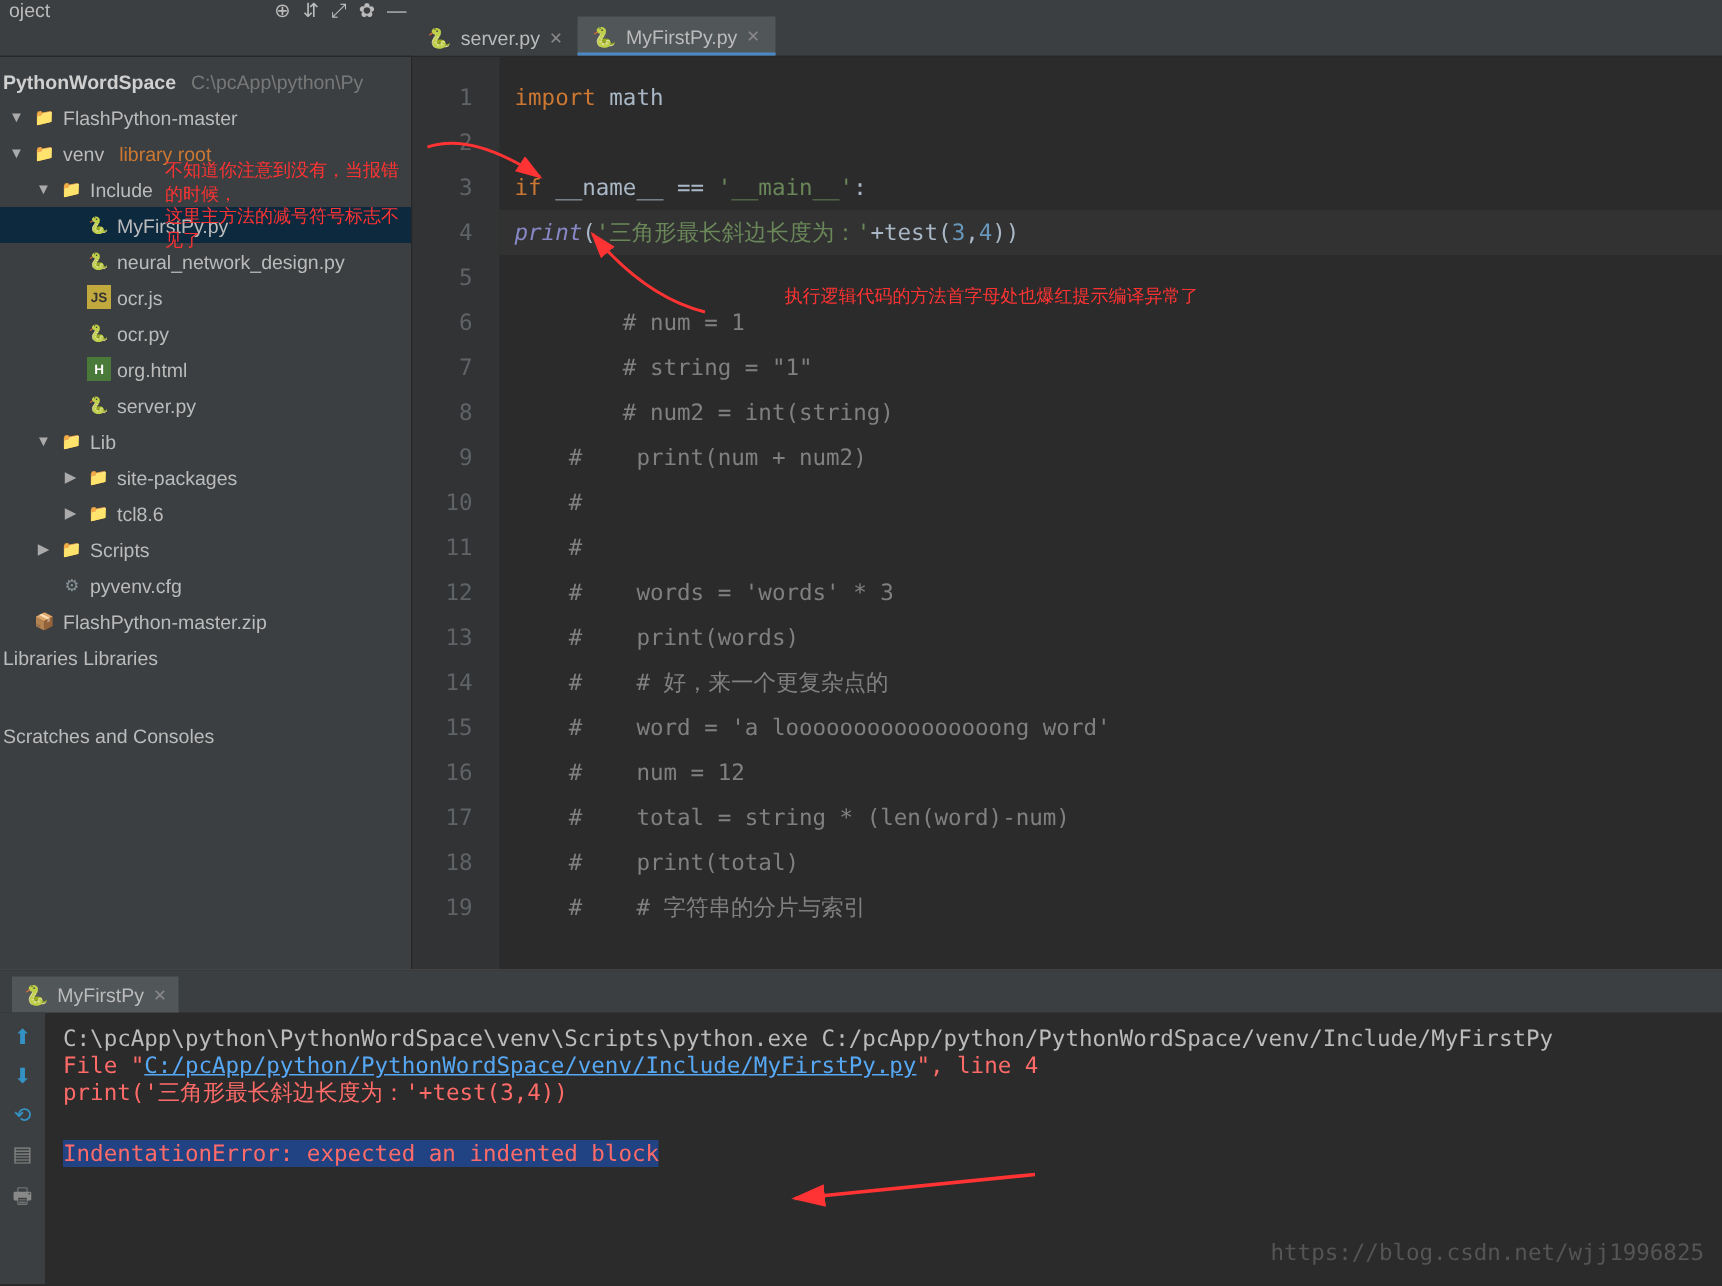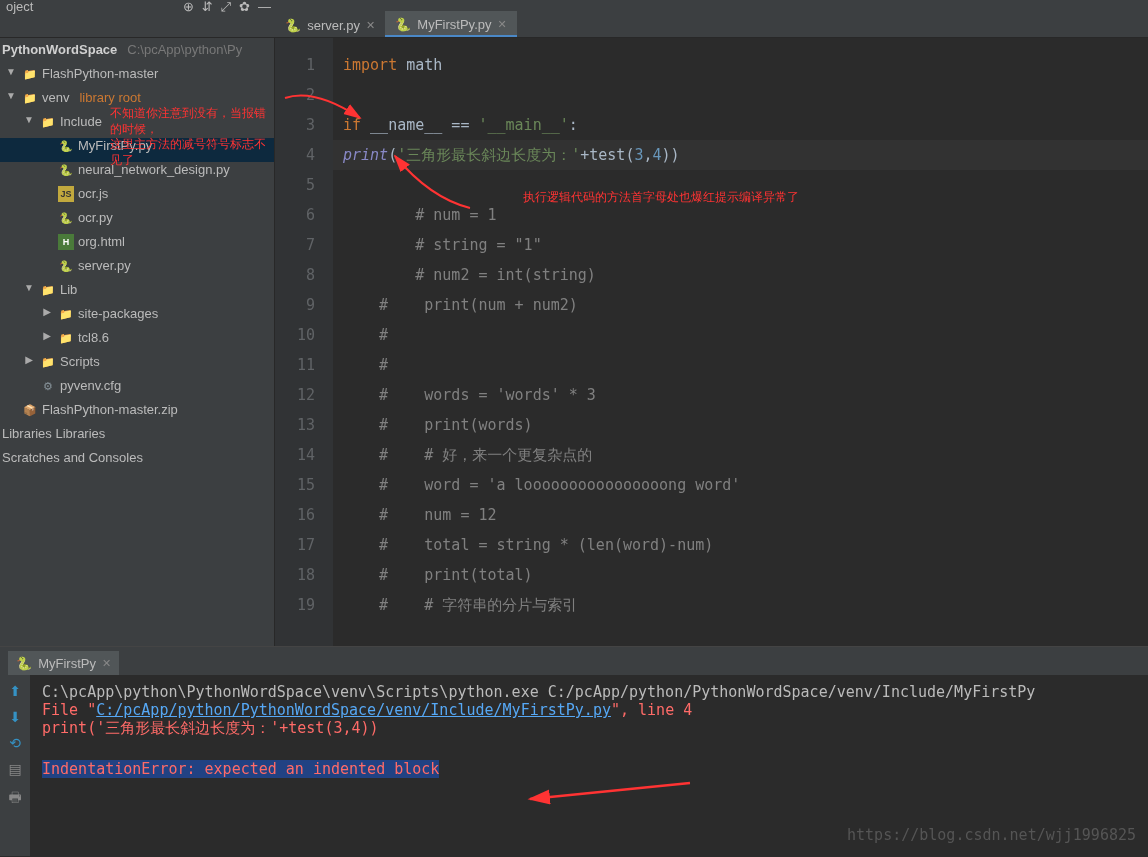--- a/index.html
+++ b/index.html
@@ -49,20 +49,21 @@
   background: #3c3f41;
   border-right: 1px solid #282828;
   overflow: hidden;
   position: relative;
 }
 .tree {
   padding: 4px 0;
 }
 .tree-row {
   display: flex;
+  align-items: center;
   height: 24px;
   padding-left: 2px;
   gap: 4px;
   white-space: nowrap;
   cursor: pointer;
 }
 .tree-row.selected {
   background: #0d293e;
 }
 .arrow { width: 14px; text-align: center; color: #aaa; font-size: 10px; }
@@ -296,21 +297,21 @@
           </div>
           <div class="tree-row" style="padding-left: 4px;">
             <span class="arrow "></span>
             <span class="folder-icon">📦</span>
             <span class="label">FlashPython-master.zip</span>
           </div>
         </div>
       <div class="tree-row" style="padding-left:2px;">
           <span class="label">Libraries Libraries</span>
         </div>
-      <div class="tree-row" style="padding-left:2px;">
+      <div class="tree-row" style="padding-left:2px;margin-top:28px;">
           <span class="label">Scratches and Consoles</span>
         </div>
     </div>
     <div class="annotation-red" style="left:110px; top:68px; text-align:left;">
       <div>不知道你注意到没有，当报错的时候，</div>
       <div>这里主方法的减号符号标志不见了</div>
     </div>
   </div>
 
   <div class="editor">

